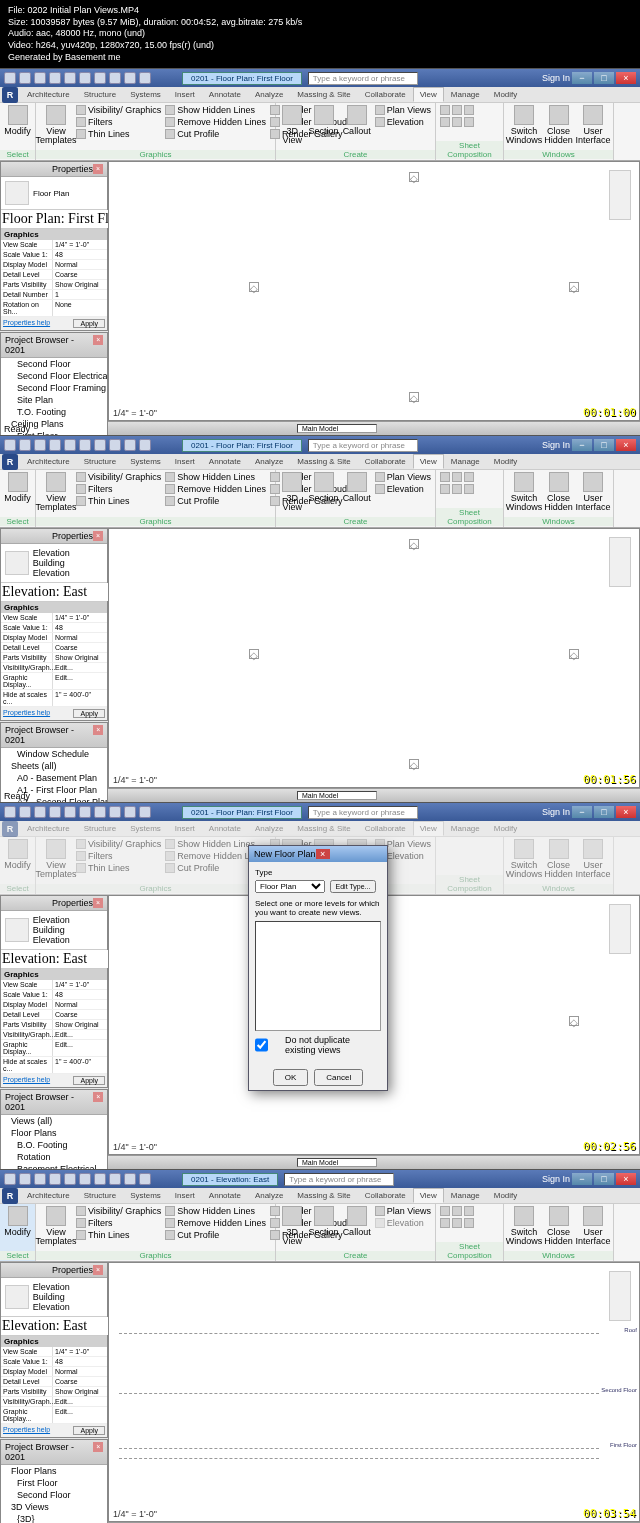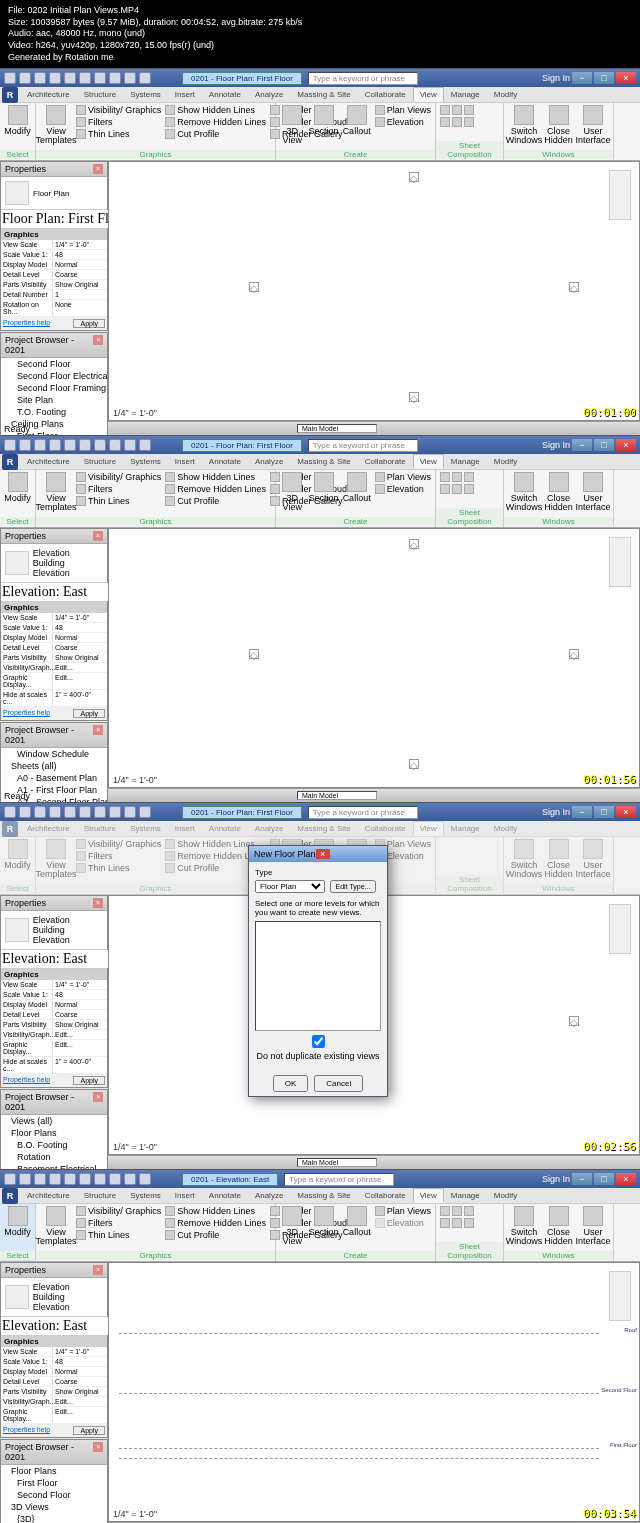--- a/index.html
+++ b/index.html
@@ -22,21 +22,21 @@
 .panel{border-right:1px solid #ccc;padding:2px 4px;display:flex;flex-direction:column;position:relative;}
 .panel-title{position:absolute;bottom:1px;left:0;right:0;text-align:center;font-size:8px;color:#4a6;background:#e8f0e8;}
 .panel-body{flex:1;display:flex;gap:4px;align-items:flex-start;}
 .big-btn{display:flex;flex-direction:column;align-items:center;width:32px;font-size:7px;text-align:center;line-height:1;}
 .big-btn .ico{width:20px;height:20px;background:#d0d0d0;border:1px solid #aaa;margin-bottom:2px;}
 .small-row{font-size:7px;display:flex;align-items:center;gap:2px;white-space:nowrap;}
 .small-ico{width:10px;height:10px;background:#d0d0d0;border:1px solid #aaa;}
 .workspace{display:flex;height:260px;}
 .sidebar{width:108px;display:flex;flex-direction:column;}
 .palette{border:1px solid #888;background:#f0f0f0;margin-bottom:1px;}
-.palette-title{background:linear-gradient(#e0e0e0,#c8c8c8);padding:2px 4px;font-size:8px;display:flex;justify-content:space-between;border-bottom:1px solid #aaa;}
+.palette-title{background:linear-gradient(#e0e0e0,#c8c8c8);padding:2px 4px;font-size:8px;display:flex;justify-content:flex-end;border-bottom:1px solid #aaa;}
 .palette-title .x{width:10px;height:10px;background:#d88;text-align:center;line-height:10px;color:#fff;font-size:7px;}
 .prop-header{display:flex;align-items:center;padding:4px;gap:4px;background:#fff;}
 .prop-icon{width:24px;height:24px;background:#eee;border:1px solid #ccc;}
 .prop-type{font-size:8px;}
 .prop-selector{display:flex;background:#fff;border-top:1px solid #ccc;border-bottom:1px solid #ccc;}
 .prop-selector input{flex:1;border:none;font-size:14px;padding:1px;font-family:Liberation Serif, serif;}
 .edit-type{font-size:7px;padding:1px 3px;border:1px solid #999;background:#eee;}
 .prop-group{background:#d0d0d0;padding:1px 3px;font-size:8px;font-weight:bold;}
 .prop-row{display:flex;background:#fff;border-bottom:1px solid #eee;}
 .prop-row .k{width:52px;padding:1px 2px;font-size:7px;border-right:1px solid #ddd;}
@@ -57,36 +57,36 @@
 .timestamp{position:absolute;right:4px;bottom:16px;color:#ff0;font-size:11px;font-family:monospace;text-shadow:1px 1px #000;z-index:50;}
 .dimmed .ribbon, .dimmed .ribbon-tabs{filter:grayscale(50%) brightness(1.02);}
 .dialog{position:absolute;left:248px;top:0px;width:140px;background:#f0f0f0;border:1px solid #556;box-shadow:3px 3px 12px rgba(0,0,0,0.5);z-index:40;}
 .dialog-title{background:linear-gradient(#a8c8f0,#6898d0);color:#000;padding:3px 5px;font-size:9px;display:flex;justify-content:flex-start;}
 .dialog-title .x{background:#c44;color:#fff;width:14px;text-align:center;}
 .dialog-body{padding:6px;}
 .dialog-body .lbl{font-size:8px;margin-bottom:3px;}
 .dialog-body select{width:70px;font-size:8px;}
 .dialog-body .et{font-size:7px;padding:1px 4px;margin-left:2px;}
 .dialog-list{background:#fff;border:1px inset #999;height:110px;margin:4px 0;}
-.dialog-check{font-size:7px;display:flex;align-items:center;gap:3px;margin:4px 0;flex-direction:column;}
+.dialog-check{font-size:7px;display:flex;gap:17px;margin:4px 0;}
 .dialog-buttons{display:flex;justify-content:center;gap:6px;padding:4px;}
 .dialog-buttons button{font-size:8px;padding:2px 10px;}
 .elev-line{position:absolute;left:10px;right:40px;border-top:1px dashed #999;}
 .elev-tag{position:absolute;right:2px;font-size:6px;color:#336;}
 .disabled{opacity:0.5;}
 </style>
 </head>
 <body>
 
 <div class="info-header">
   <div>File: 0202 Initial Plan Views.MP4</div>
   <div>Size: 10039587 bytes (9.57 MiB), duration: 00:04:52, avg.bitrate: 275 kb/s</div>
   <div>Audio: aac, 48000 Hz, mono (und)</div>
   <div>Video: h264, yuv420p, 1280x720, 15.00 fps(r) (und)</div>
-  <div>Generated by Rotation me</div>
+  <div>Generated by Basement me</div>
 </div>
 
 <div class="shot">
   <div class="titlebar">
     <div class="qat">
       <div class="qat-btn"></div>
         <div class="qat-btn"></div>
         <div class="qat-btn"></div>
         <div class="qat-btn"></div>
         <div class="qat-btn"></div>

